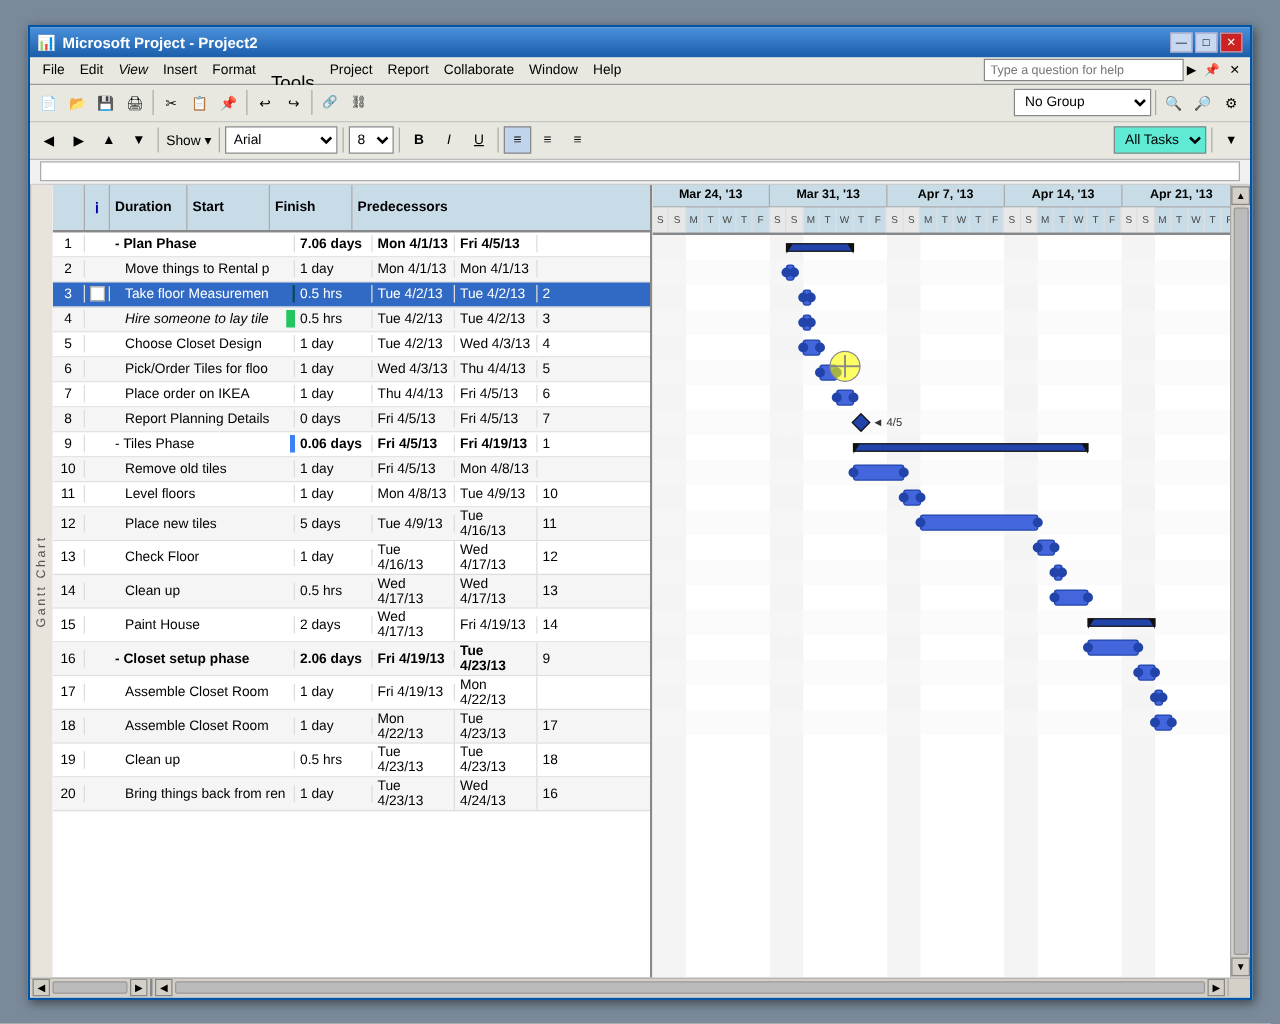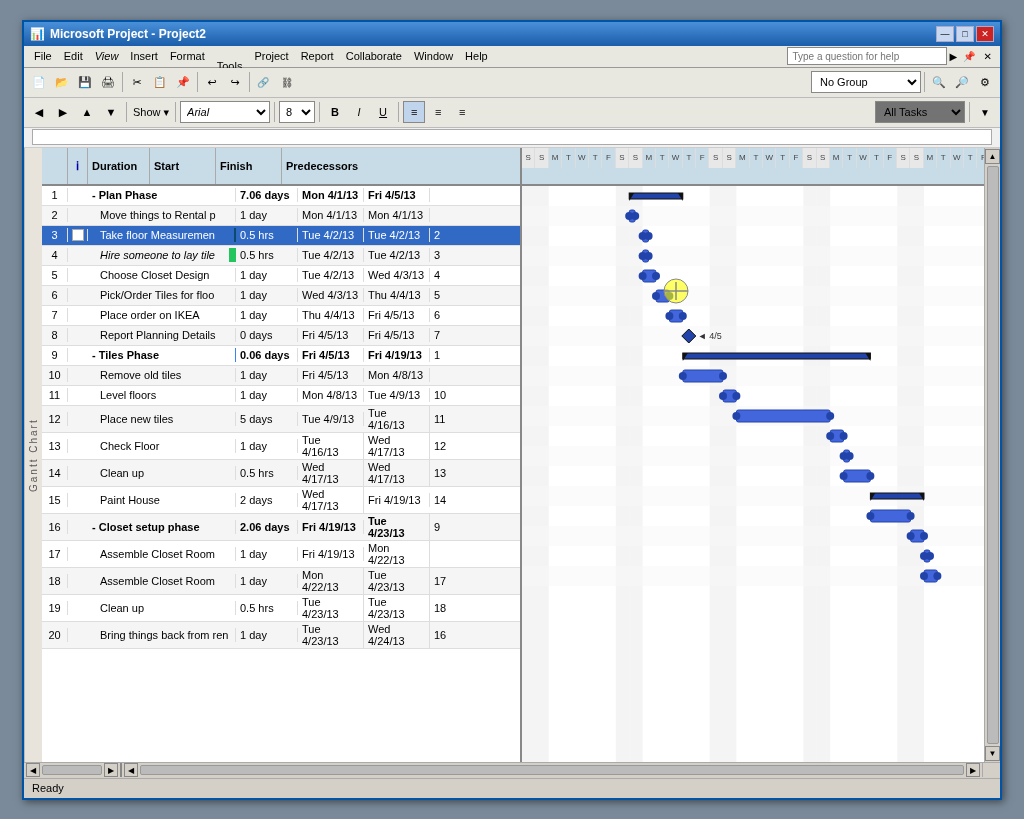--- a/index.html
+++ b/index.html
@@ -23,21 +23,21 @@
       <button style="width:18px;height:16px;border:1px solid #aac;background:#cc2222;color:white;font-size:9px;cursor:pointer;display:flex;align-items:center;justify-content:center;">✕</button>
     </div>
   </div>
 
   <div style="background:#e8e8e0;border-bottom:1px solid #999;padding:1px 4px;display:flex;gap:0px;height:22px;align-items:center;">
     <span style="padding:2px 6px;font-size:11px;cursor:pointer;">File</span>
     <span style="padding:2px 6px;font-size:11px;cursor:pointer;">Edit</span>
     <span style="padding:2px 6px;font-size:11px;cursor:pointer;font-style:italic;">View</span>
     <span style="padding:2px 6px;font-size:11px;cursor:pointer;">Insert</span>
     <span style="padding:2px 6px;font-size:11px;cursor:pointer;">Format</span>
-    <span style="padding:2px 6px;font-size:11px;cursor:pointer;margin-top:20px;">Tools</span>
+    <span style="padding:2px 6px;font-size:15px;cursor:pointer;margin-top:20px;">Tools</span>
     <span style="padding:2px 6px;font-size:11px;cursor:pointer;">Project</span>
     <span style="padding:2px 6px;font-size:11px;cursor:pointer;">Report</span>
     <span style="padding:2px 6px;font-size:11px;cursor:pointer;">Collaborate</span>
     <span style="padding:2px 6px;font-size:11px;cursor:pointer;">Window</span>
     <span style="padding:2px 6px;font-size:11px;cursor:pointer;">Help</span>
     <div style="flex:1;"></div>
     <input type="text" placeholder="Type a question for help" style="border: 1px solid rgb(136, 136, 136); padding: 1px 4px; font-size: 10px; width: 160px; height: 18px;">
     <span style="font-size:10px;padding:0 2px;">▶</span>
     <span style="padding:2px 4px;font-size:10px;cursor:pointer;">📌</span>
     <span style="padding:2px 4px;font-size:10px;cursor:pointer;">✕</span>
@@ -69,37 +69,37 @@
   </div>
 
   <div style="background:#e8e8e0;border-bottom:1px solid #bbb;padding:2px 4px;display:flex;align-items:center;gap:2px;height:30px;">
     <button style="width:22px;height:22px;border:1px solid transparent;background:transparent;font-size:11px;cursor:pointer;">◀</button>
     <button style="width:22px;height:22px;border:1px solid transparent;background:transparent;font-size:11px;cursor:pointer;">▶</button>
     <button style="width:22px;height:22px;border:1px solid transparent;background:transparent;font-size:11px;cursor:pointer;">▲</button>
     <button style="width:22px;height:22px;border:1px solid transparent;background:transparent;font-size:11px;cursor:pointer;">▼</button>
     <div style="width:1px;height:20px;background:#aaa;margin:0 2px;"></div>
     <span style="font-size:11px;padding:0 2px;">Show ▾</span>
     <div style="width:1px;height:20px;background:#aaa;margin:0 2px;"></div>
-    <select style="border:1px solid #888;background:white;padding:1px 2px;font-size:11px;height:22px;width:90px;font-style:italic;">
+    <select style="border:1px solid #888;background:white;padding:1px 2px;font-size:11px;height:22px;width:90px;">
       <option>Arial</option>
     </select>
     <div style="width:1px;height:20px;background:#aaa;margin:0 2px;"></div>
     <select style="border:1px solid #888;background:white;padding:1px 2px;font-size:11px;height:22px;width:36px;">
       <option>8</option>
     </select>
     <div style="width:1px;height:20px;background:#aaa;margin:0 2px;"></div>
     <button style="width:22px;height:22px;border:1px solid transparent;background:transparent;font-size:11px;font-weight:bold;cursor:pointer;">B</button>
     <button style="width:22px;height:22px;border:1px solid transparent;background:transparent;font-size:11px;font-style:italic;cursor:pointer;">I</button>
     <button style="width:22px;height:22px;border:1px solid transparent;background:transparent;font-size:11px;text-decoration:underline;cursor:pointer;">U</button>
     <div style="width:1px;height:20px;background:#aaa;margin:0 2px;"></div>
     <button style="width:22px;height:22px;border:1px solid #888;background:#c0d4ec;font-size:11px;cursor:pointer;">≡</button>
     <button style="width:22px;height:22px;border:1px solid transparent;background:transparent;font-size:11px;cursor:pointer;">≡</button>
     <button style="width:22px;height:22px;border:1px solid transparent;background:transparent;font-size:11px;cursor:pointer;">≡</button>
     <div style="flex:1;"></div>
-    <select style="border:1px solid #888;background:#737373;padding:1px 4px;font-size:11px;height:22px;width:90px;">
+    <select style="border:1px solid #888;background:#5eead4;padding:1px 4px;font-size:11px;height:22px;width:74px;">
       <option>All Tasks</option>
     </select>
     <div style="width:1px;height:20px;background:#aaa;margin:0 2px;"></div>
     <button style="width:22px;height:22px;border:1px solid transparent;background:transparent;font-size:10px;cursor:pointer;">▼</button>
   </div>
 
   <div style="background:#f0f0f0;border-bottom:1px solid #ccc;padding:1px 8px;height:20px;display:flex;align-items:center;">
     <input type="text" style="flex: 1 1 0%; border: 1px solid rgb(170, 170, 170); padding: 1px 4px; font-size: 11px; background: white; height: 16px;">
   </div>
 
@@ -208,21 +208,21 @@
     <div style="width:62px;min-width:62px;border-right:1px solid #ddd;padding:1px 4px;color:#000;">0 days</div>
     <div style="width:66px;min-width:66px;border-right:1px solid #ddd;padding:1px 4px;color:#000;">Fri 4/5/13</div>
     <div style="width:66px;min-width:66px;border-right:1px solid #ddd;padding:1px 4px;color:#000;">Fri 4/5/13</div>
     <div style="flex:1;padding:1px 4px;color:#000;">7</div>
   </div>
               <div style="display: flex; border-bottom: 1px solid rgb(221, 221, 221); min-height: 20px; font-size: 11px; align-items: center; background: rgb(255, 255, 255); color: rgb(0, 0, 0); cursor: pointer;">
     <div style="width:26px;min-width:26px;border-right:1px solid #ddd;display:flex;align-items:center;justify-content:center;padding:1px 2px;color:#000;">9</div>
     <div style="width:20px;min-width:20px;border-right:1px solid #ddd;display:flex;align-items:center;justify-content:center;">
       
     </div>
-    <div style="width:148px;min-width:148px;border-right:1px solid #3b82f6;padding:1px 4px;overflow:hidden;white-space:nowrap;font-weight:bold;color:#000;">- Tiles Phase</div>
+    <div style="width:148px;min-width:148px;border-right:4px solid #3b82f6;padding:1px 4px;overflow:hidden;white-space:nowrap;font-weight:normal;color:#000;">- Tiles Phase</div>
     <div style="width:62px;min-width:62px;border-right:1px solid #ddd;padding:1px 4px;font-weight:bold;color:#00a;color:#000;">0.06 days</div>
     <div style="width:66px;min-width:66px;border-right:1px solid #ddd;padding:1px 4px;font-weight:bold;color:#000;">Fri 4/5/13</div>
     <div style="width:66px;min-width:66px;border-right:1px solid #ddd;padding:1px 4px;font-weight:bold;color:#000;">Fri 4/19/13</div>
     <div style="flex:1;padding:1px 4px;color:#000;">1</div>
   </div>
               <div style="display: flex; border-bottom: 1px solid rgb(221, 221, 221); min-height: 20px; font-size: 11px; align-items: center; background: rgb(245, 245, 245); color: rgb(0, 0, 0); cursor: pointer;">
     <div style="width:26px;min-width:26px;border-right:1px solid #ddd;display:flex;align-items:center;justify-content:center;padding:1px 2px;color:#000;">10</div>
     <div style="width:20px;min-width:20px;border-right:1px solid #ddd;display:flex;align-items:center;justify-content:center;">
       
     </div>
@@ -343,20 +343,27 @@
     <div style="flex:1;padding:1px 4px;color:#000;">16</div>
   </div>
             </div>
       </div>
     </div>
 
     <div style="flex:1;display:flex;flex-direction:column;overflow:hidden;background:#fff;">
 
       <div style="background:#c8dce8;border-bottom:2px solid #888;min-height:38px;overflow:hidden;">
 
+        <div style="display:flex;border-bottom:1px solid #aaa;height:18px;">
+          <div style="width:94px;min-width:94px;border-right:1px solid #aaa;padding:2px 4px;font-size:10px;font-weight:bold;text-align:center;overflow:hidden;">Mar 24, '13</div>
+          <div style="width:94px;min-width:94px;border-right:1px solid #aaa;padding:2px 4px;font-size:10px;font-weight:bold;text-align:center;">Mar 31, '13</div>
+          <div style="width:94px;min-width:94px;border-right:1px solid #aaa;padding:2px 4px;font-size:10px;font-weight:bold;text-align:center;">Apr 7, '13</div>
+          <div style="width:94px;min-width:94px;border-right:1px solid #aaa;padding:2px 4px;font-size:10px;font-weight:bold;text-align:center;">Apr 14, '13</div>
+          <div style="width:94px;min-width:94px;padding:2px 4px;font-size:10px;font-weight:bold;text-align:center;">Apr 21, '13</div>
+        </div>
 
         <div style="display:flex;height:20px;" id="gantt-days-row">
               <div style="width: 13.4px; min-width: 13.4px; border-right: 1px solid rgb(221, 221, 221); font-size: 8px; display: flex; align-items: center; justify-content: center; color: rgb(68, 68, 68); background: rgb(232, 232, 232);">S</div>
               <div style="width: 13.4px; min-width: 13.4px; border-right: 1px solid rgb(221, 221, 221); font-size: 8px; display: flex; align-items: center; justify-content: center; color: rgb(68, 68, 68); background: rgb(232, 232, 232);">S</div>
               <div style="width: 13.4px; min-width: 13.4px; border-right: 1px solid rgb(221, 221, 221); font-size: 8px; display: flex; align-items: center; justify-content: center; color: rgb(68, 68, 68);">M</div>
               <div style="width: 13.4px; min-width: 13.4px; border-right: 1px solid rgb(221, 221, 221); font-size: 8px; display: flex; align-items: center; justify-content: center; color: rgb(68, 68, 68);">T</div>
               <div style="width: 13.4px; min-width: 13.4px; border-right: 1px solid rgb(221, 221, 221); font-size: 8px; display: flex; align-items: center; justify-content: center; color: rgb(68, 68, 68);">W</div>
               <div style="width: 13.4px; min-width: 13.4px; border-right: 1px solid rgb(221, 221, 221); font-size: 8px; display: flex; align-items: center; justify-content: center; color: rgb(68, 68, 68);">T</div>
               <div style="width: 13.4px; min-width: 13.4px; border-right: 1px solid rgb(221, 221, 221); font-size: 8px; display: flex; align-items: center; justify-content: center; color: rgb(68, 68, 68);">F</div>
               <div style="width: 13.4px; min-width: 13.4px; border-right: 1px solid rgb(221, 221, 221); font-size: 8px; display: flex; align-items: center; justify-content: center; color: rgb(68, 68, 68); background: rgb(232, 232, 232);">S</div>
@@ -500,18 +507,15 @@
     <button style="width:14px;height:14px;border:1px solid #888;background:#d4d0c8;font-size:8px;cursor:pointer;">◀</button>
     <div style="width:60px;height:10px;background:#bbb;border:1px solid #999;border-radius:2px;"></div>
     <button style="width:14px;height:14px;border:1px solid #888;background:#d4d0c8;font-size:8px;cursor:pointer;">▶</button>
     <div style="width:2px;height:14px;background:#888;"></div>
     <button style="width:14px;height:14px;border:1px solid #888;background:#d4d0c8;font-size:8px;cursor:pointer;">◀</button>
     <div style="flex:1;height:10px;background:#bbb;border:1px solid #999;border-radius:2px;"></div>
     <button style="width:14px;height:14px;border:1px solid #888;background:#d4d0c8;font-size:8px;cursor:pointer;">▶</button>
     <div style="width:16px;height:14px;background:#d4d0c8;border-left:1px solid #aaa;"></div>
   </div>
 
-  <div style="background:#d4d0c8;border-top:1px solid #aaa;padding:2px 8px;height:20px;display:flex;align-items:center;">
-    <span style="font-size:11px;">Ready</span>
-  </div>
 
 </div>
 </div>
 
 </body></html>

